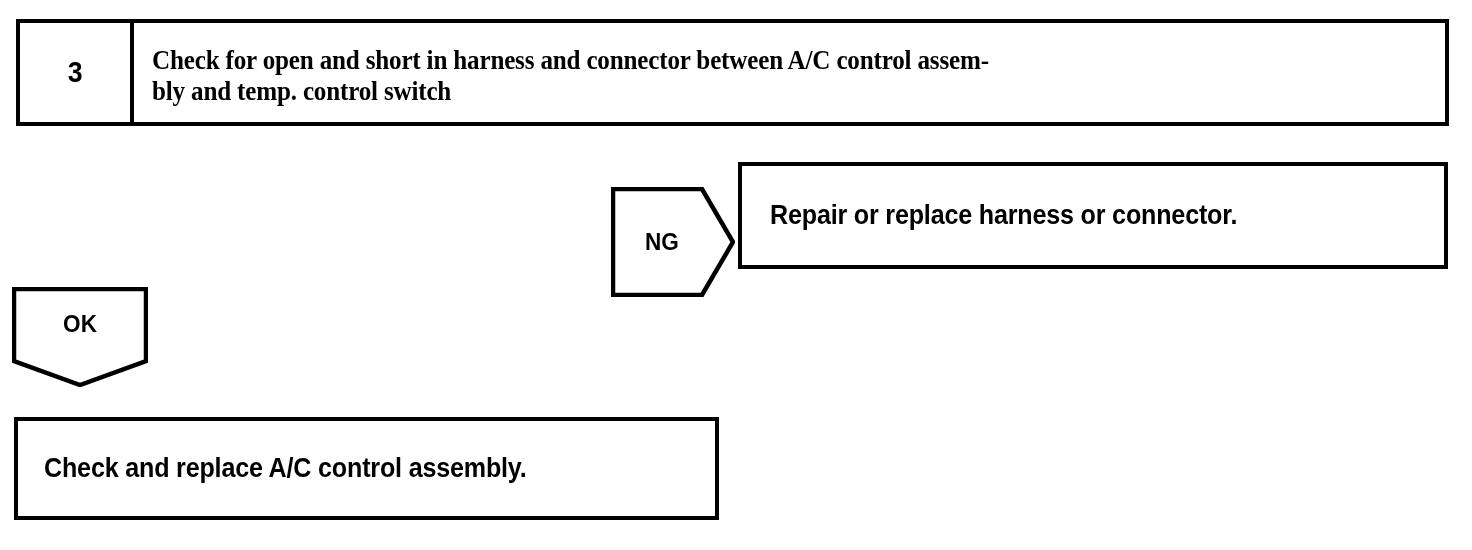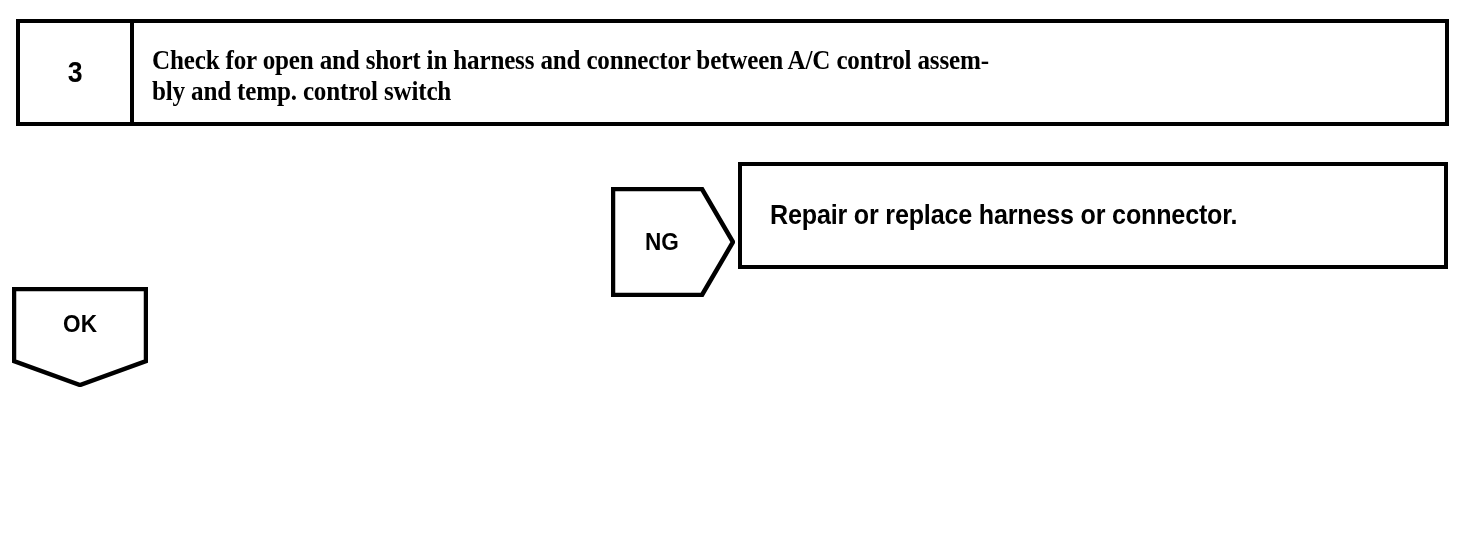--- a/index.html
+++ b/index.html
@@ -187,14 +187,17 @@
     <span class="body-text">Repair or replace harness or connector.</span>
   </div>
 
   <div id="ok-arrow">
     <svg viewBox="0 0 136 100" preserveAspectRatio="none">
       <polygon points="2,2 134,2 134,74 68,98 2,74" fill="#ffffff" stroke="#000000" stroke-width="4.5" stroke-linejoin="miter"></polygon>
     </svg>
     <span id="ok-label">OK</span>
   </div>
 
+  <div class="node-box" id="final-box">
+    <span class="body-text">Check and replace A/C control assembly.</span>
+  </div>
 
 </div>
 
 </body></html>

